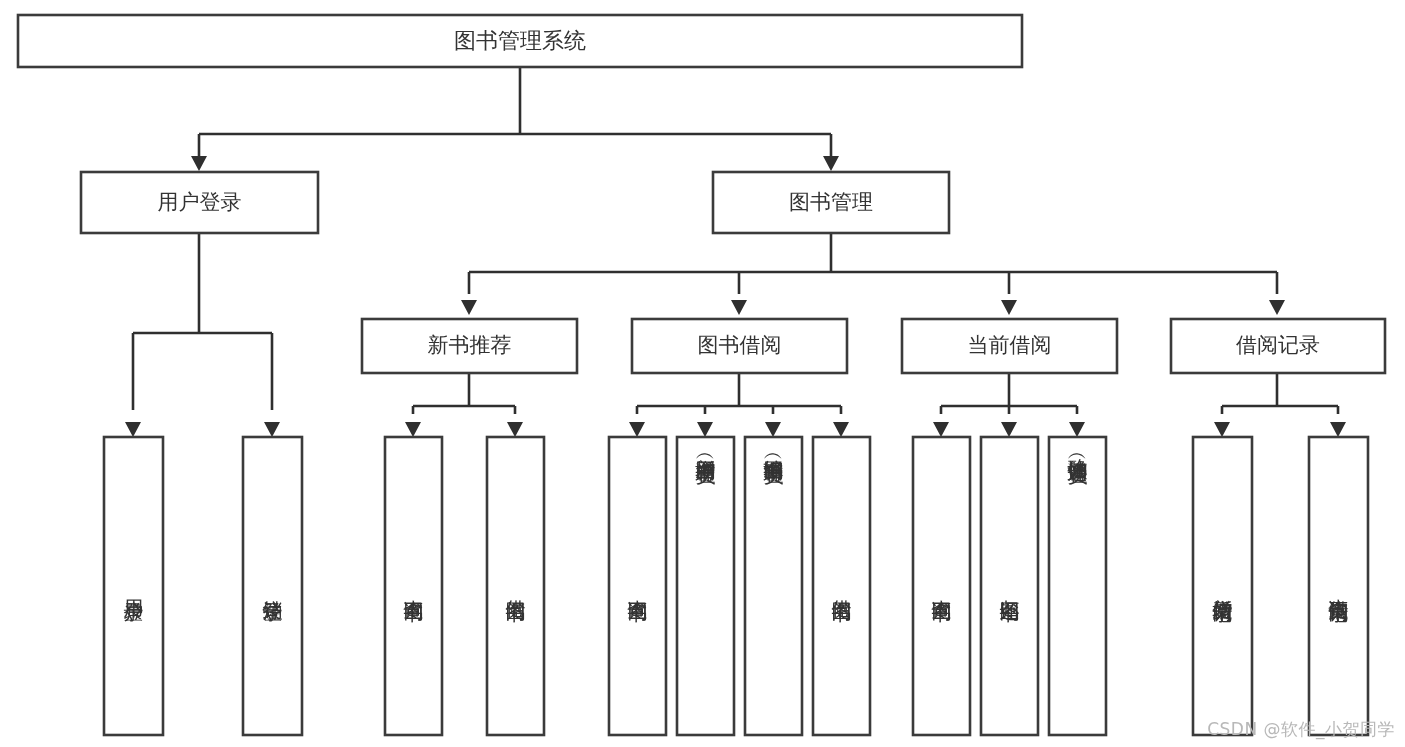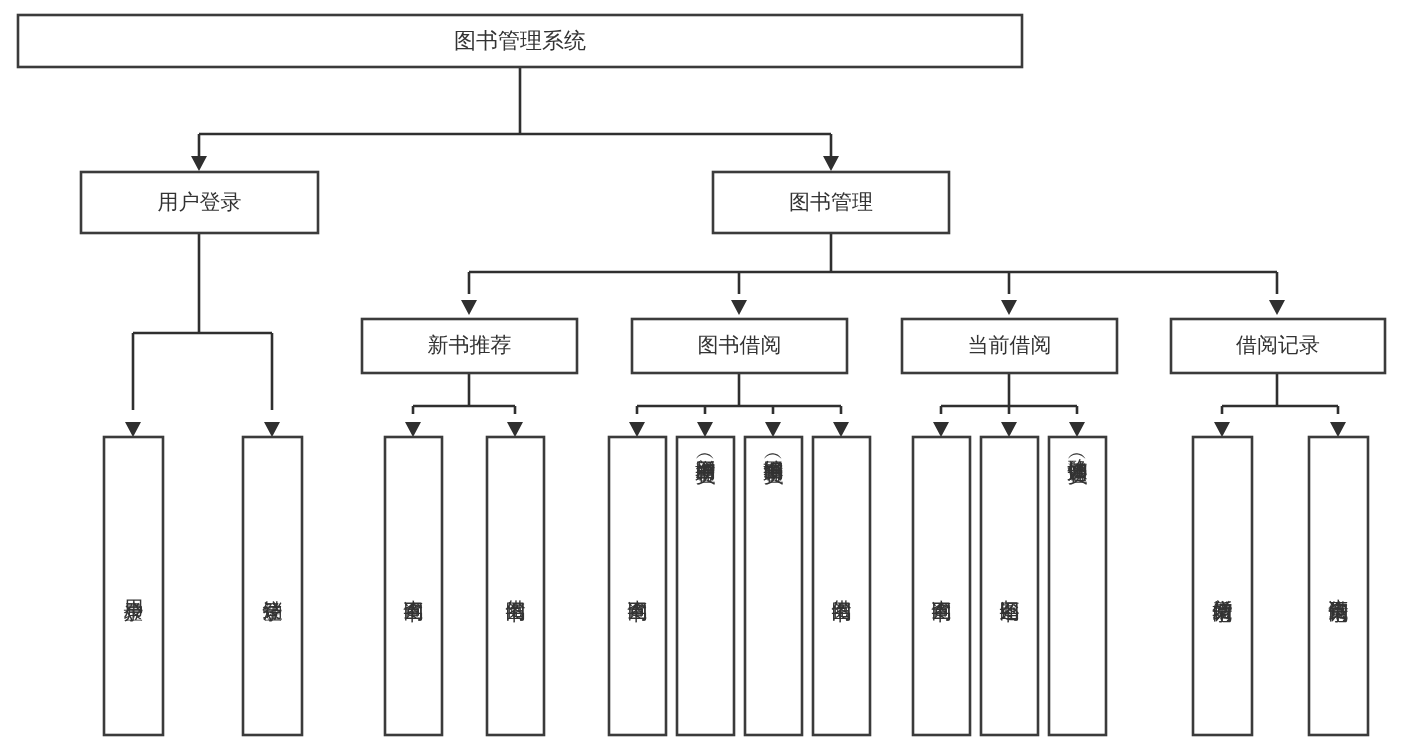--- a/index.html
+++ b/index.html
@@ -324,14 +324,15 @@
       <rect class="node-box" x="1309" y="437" width="59" height="298"></rect>
       <foreignObject x="1311" y="439" width="55" height="294">
         <div xmlns="http://www.w3.org/1999/xhtml" class="vlabel-wrap vlabel-short">
           <span class="vlabel">查询借阅记录</span>
         </div>
       </foreignObject>
     </g>
 
   </svg>
 
+  <div class="watermark">CSDN @软件_小贺同学</div>
 
 </div>
 
 </body></html>

